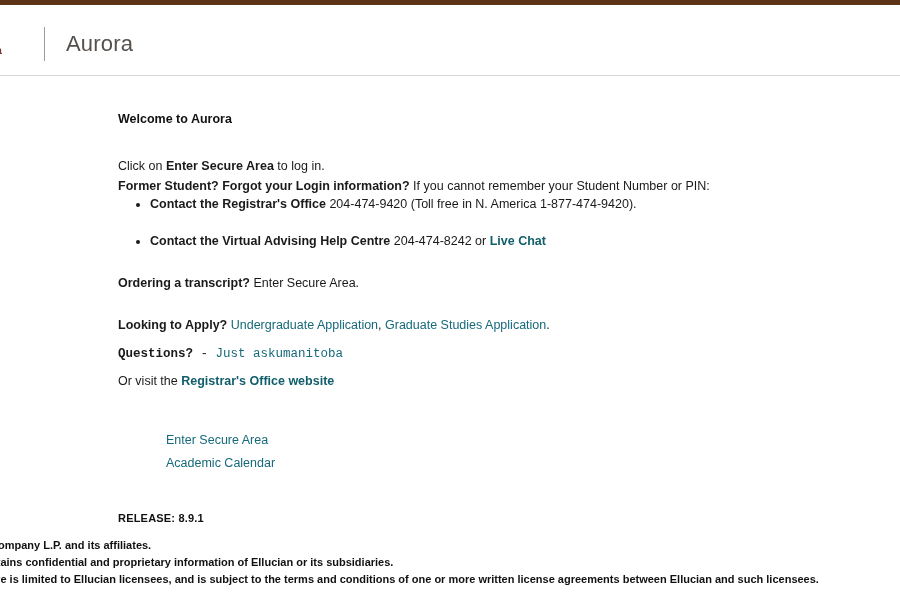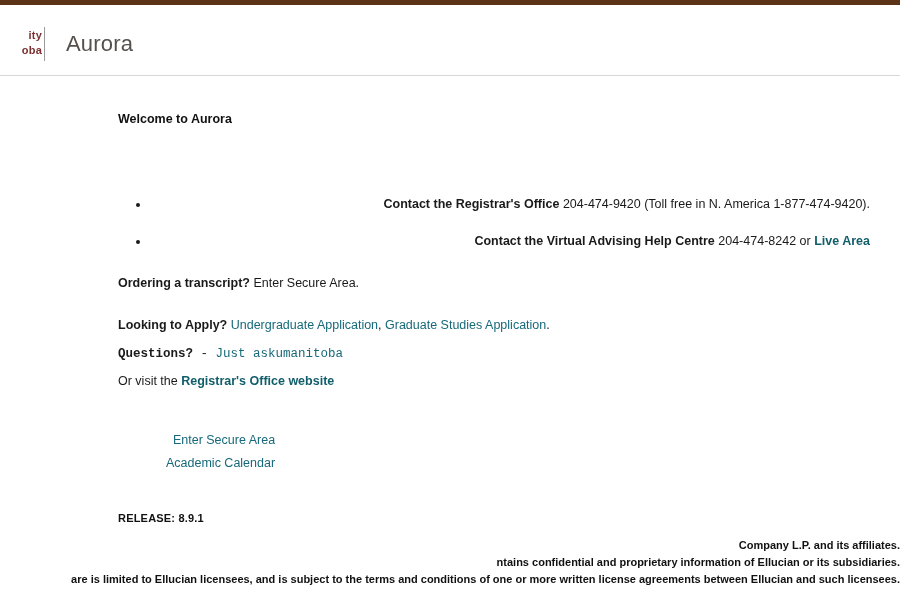--- a/index.html
+++ b/index.html
@@ -10,21 +10,20 @@
     overflow: hidden;
     background: #ffffff;
     font-family: "Liberation Sans", sans-serif;
   }
 
   .page {
     position: relative;
     width: 820px;
     height: 600px;
     background: #ffffff;
-    text-align: right;
   }
 
   
   .top-bar {
     position: absolute;
     top: 0;
     left: 0;
     width: 900px;
     height: 5px;
     background: #5c3317;
@@ -213,27 +212,31 @@
       <span class="logo-line">oba</span>
     </div>
     <div class="divider"></div>
     <div class="site-title">Aurora</div>
   </div>
 
   <div class="content">
 
     <div class="welcome">Welcome to Aurora</div>
 
+    <div class="para-block">
+      <div class="line"><span>Click on </span><b>Enter Secure Area</b><span> to log in.</span></div>
+      <div class="line"><b>Former Student? Forgot your Login information?</b><span> If you cannot remember your Student Number or PIN:</span></div>
+    </div>
 
     <ul class="bullets">
       <li>
         <b>Contact the Registrar's Office</b><span> 204-474-9420 (Toll free in N. America 1-877-474-9420).</span>
       </li>
       <li>
-        <b>Contact the Virtual Advising Help Centre</b><span> 204-474-8242 or </span><a class="link-bold" href="#">Live Area</a>
+        <b>Contact the Virtual Advising Help Centre</b><span> 204-474-8242 or </span><a class="link-bold" href="#">Live Chat</a>
       </li>
     </ul>
 
     <div class="row-transcript">
       <b>Ordering a transcript?</b><span> Enter Secure Area.</span>
     </div>
 
     <div class="row-apply">
       <b>Looking to Apply?</b>
       <a class="link" href="#">Undergraduate Application</a><span>, </span><a class="link" href="#">Graduate Studies Application</a><span>.</span>

